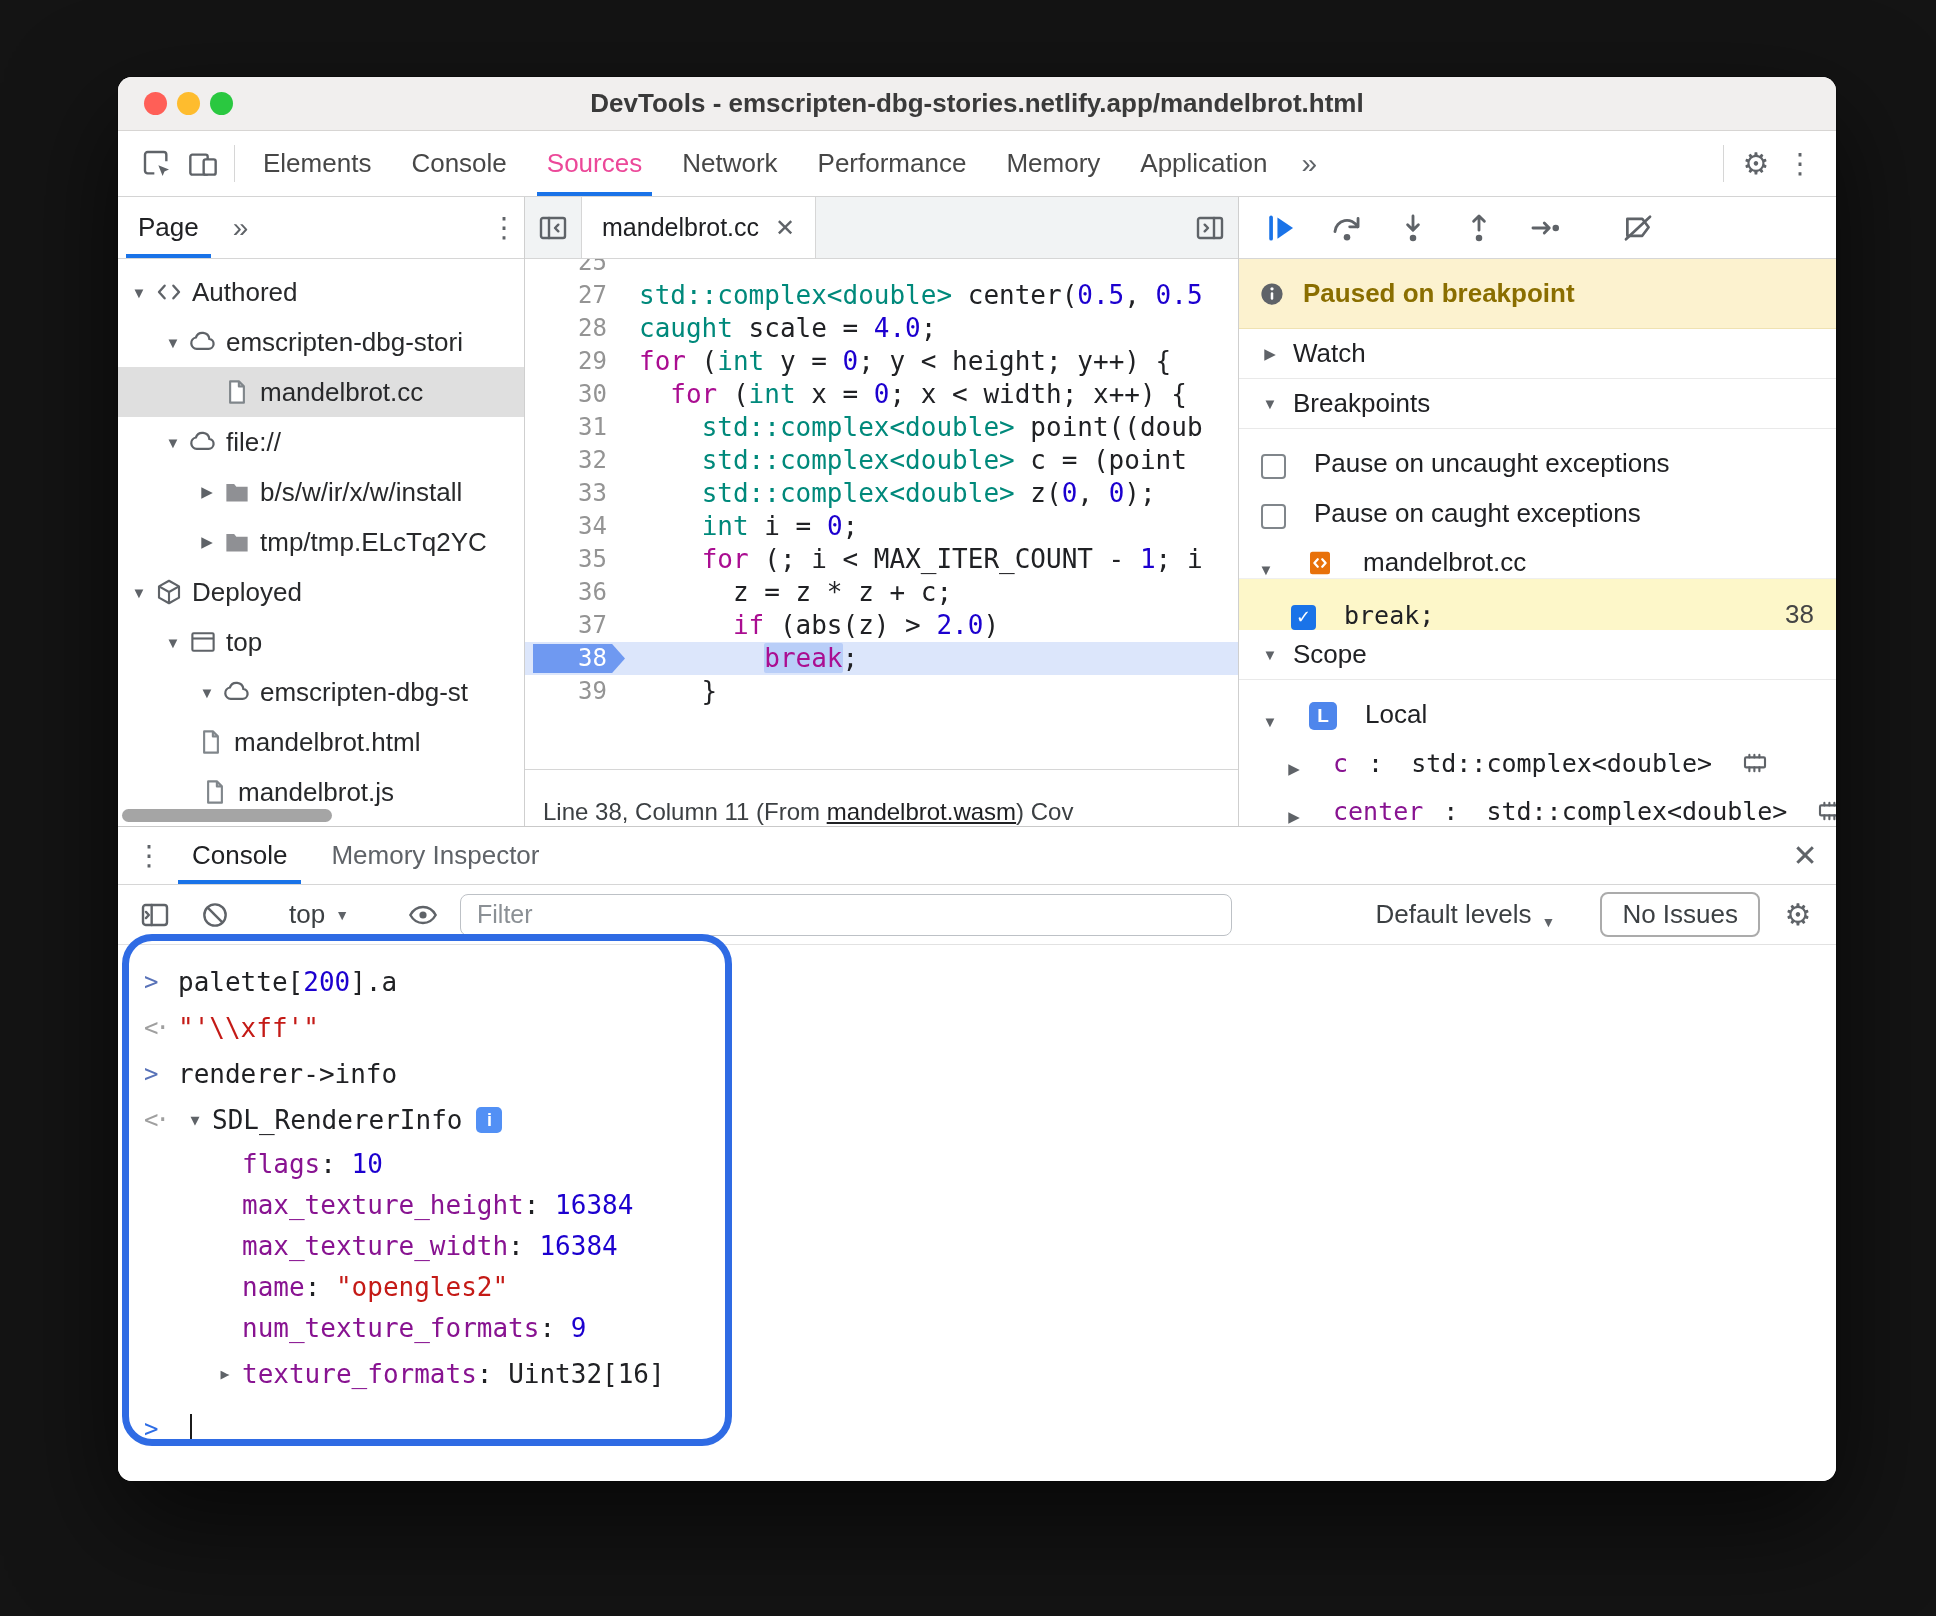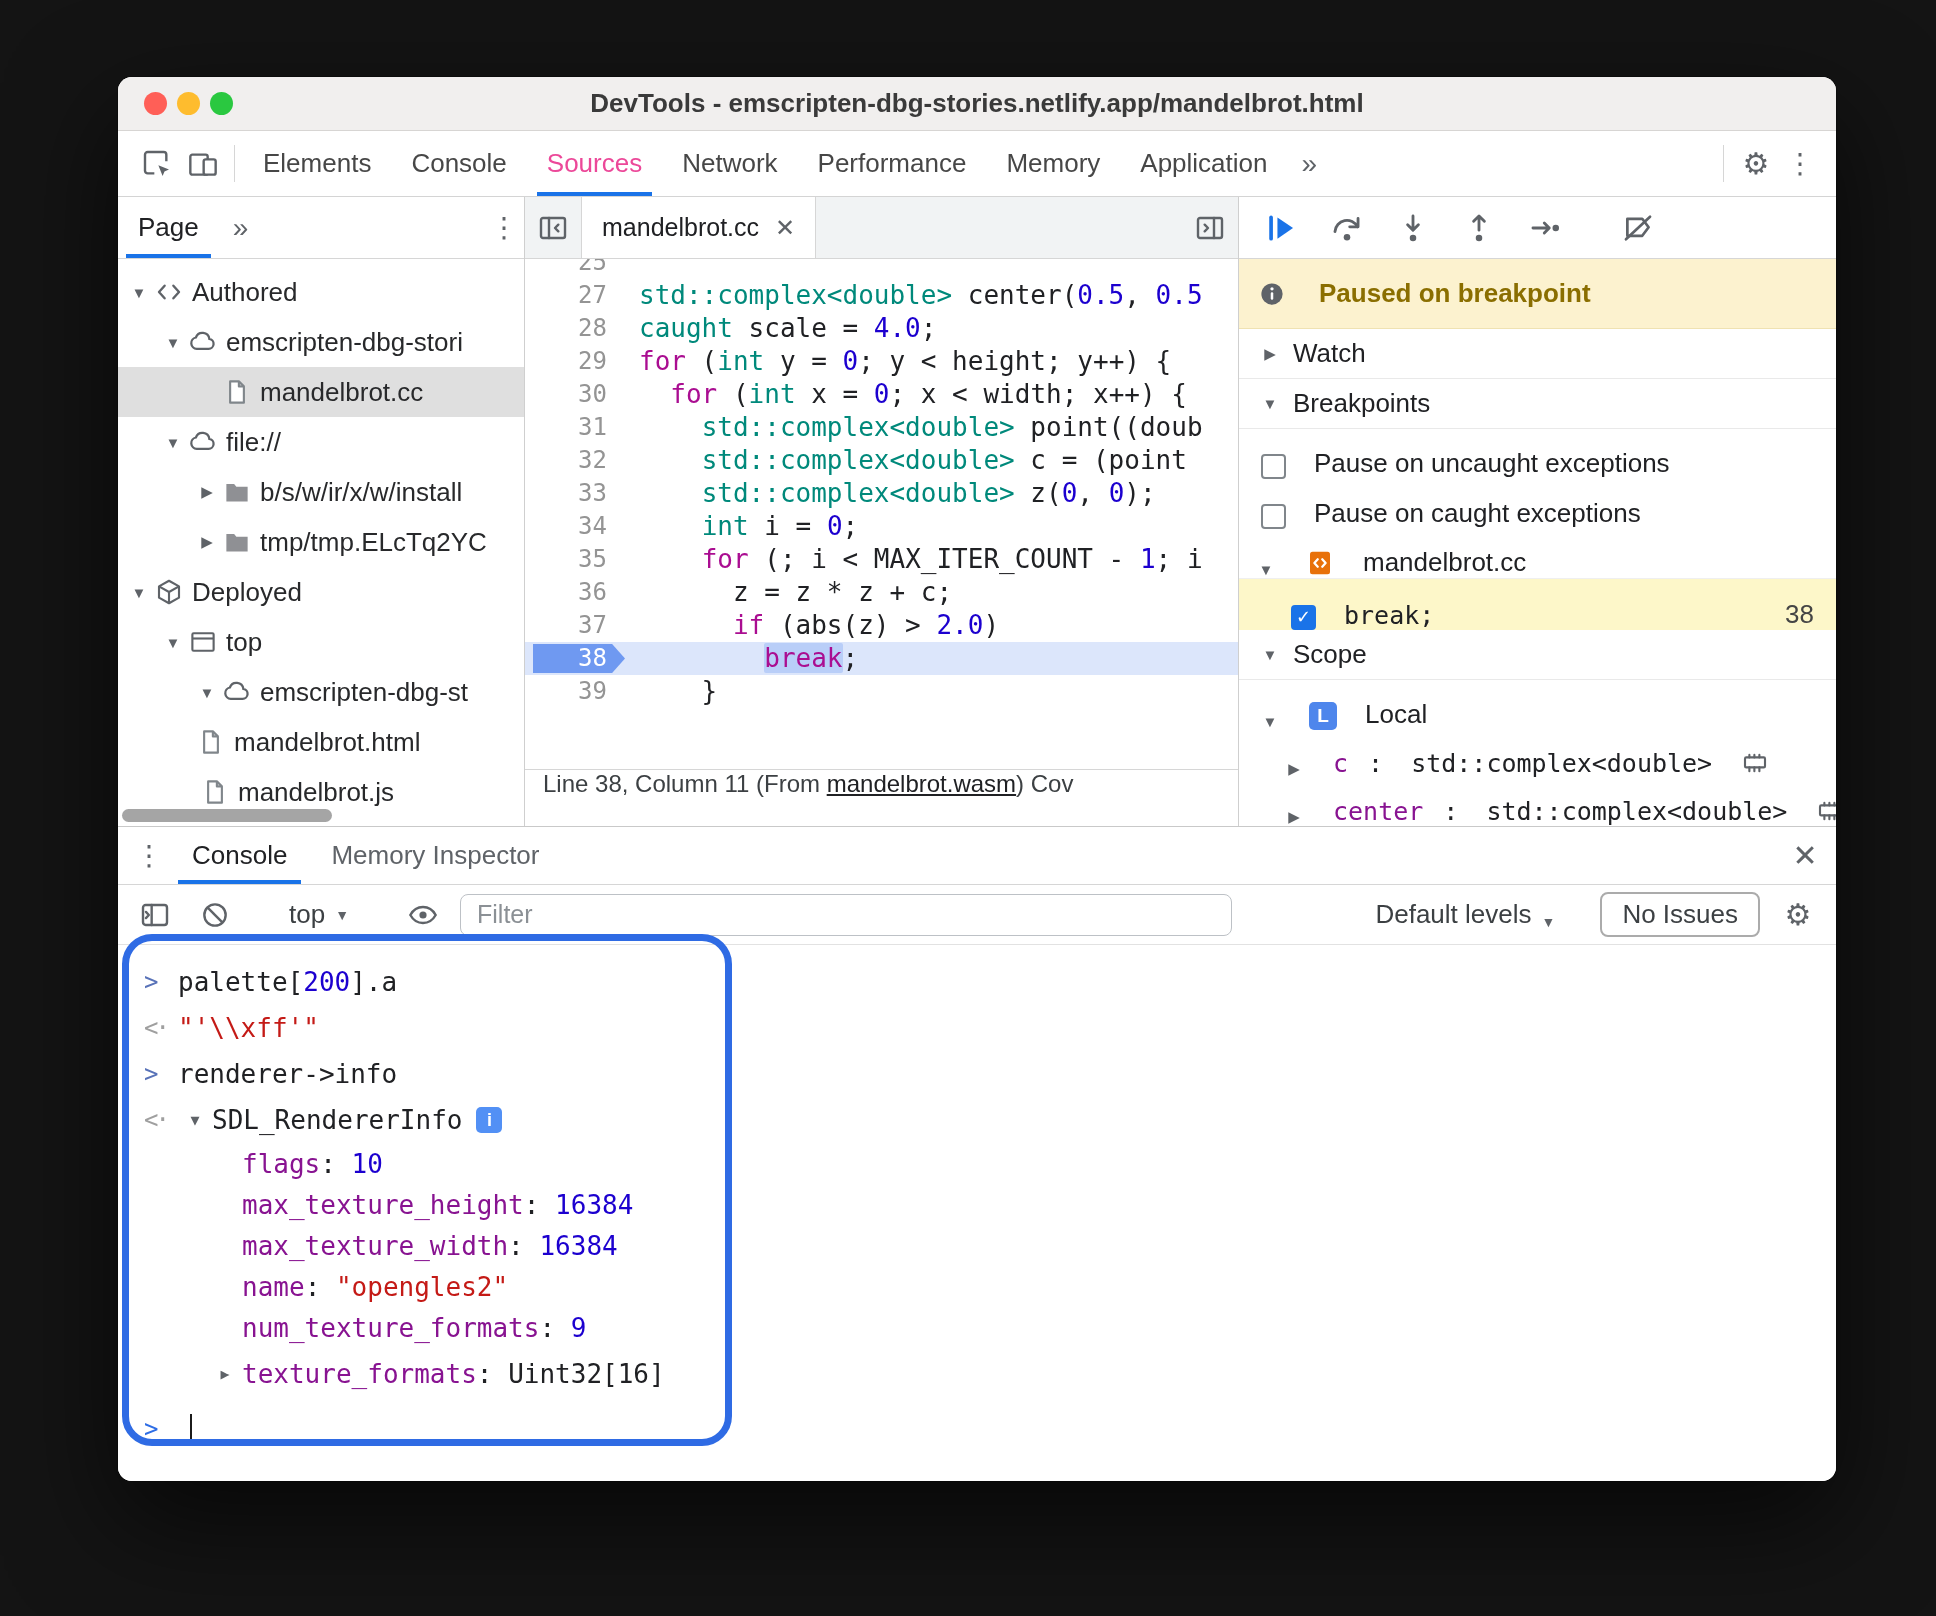--- a/index.html
+++ b/index.html
@@ -51,28 +51,28 @@
   .crow{display:flex;height:33px;line-height:33px;white-space:pre}
   .gut{width:100px;flex:none;text-align:right;padding-right:18px;color:#949494;font-size:24px;position:relative}
   .gnum{position:relative;z-index:1}
   .lc{flex:1;padding-left:14px;overflow:hidden}
   .crow.cur{background:#dce6fb}
   .crow.cur .gut{color:#fff}
   .crow.cur .gut::before{content:"";position:absolute;left:8px;right:0;top:2px;bottom:2px;background:#6f99f1;
     clip-path:polygon(0 0,86% 0,100% 50%,86% 100%,0 100%)}
   .sy-p{color:#202124}.sy-c{color:#128a12}.sy-t{color:#00897b}.sy-k{color:#aa0d91}.sy-n{color:#1c00cf}
   .sy-b{color:#aa0d91;background:#b9cef8;border-radius:2px}
-  .statusbar{height:57px;border-top:1px solid #d6d6d6;display:flex;align-items:flex-start;padding:0 18px;font-size:24px;color:#3c4043;flex:none;white-space:pre}
+  .statusbar{height:57px;border-top:1px solid #d6d6d6;display:flex;align-items:flex-end;padding:0 18px;font-size:24px;color:#3c4043;flex:none;white-space:pre}
   .statusbar .link{text-decoration:underline;color:#202124}
   
   .debugger{flex:1;display:flex;flex-direction:column;overflow:hidden}
   .dbg-toolbar{height:62px;border-bottom:1px solid #d6d6d6;display:flex;align-items:center;padding:0 14px;gap:10px;flex:none}
   .dbtn{display:flex;align-items:center;justify-content:center;width:56px;flex:none}
   .dbtn svg{width:34px;height:34px}
-  .paused{height:70px;background:#fcf2cf;border-bottom:1px solid #efe2b2;display:flex;align-items:center;gap:32px;padding:0 18px;
+  .paused{height:70px;background:#fcf2cf;border-bottom:1px solid #efe2b2;display:flex;align-items:center;gap:16px;padding:0 18px;
           color:#8a6e00;font-size:26px;font-weight:700;flex:none}
   .paused .icn svg{width:30px;height:30px}
   .sec-row{height:52px;display:flex;align-items:center;padding:0 0 0 20px;gap:12px;font-size:26px;color:#202124;border-bottom:1px solid #e9e9e9}
   .item-row{height:52px;display:flex;align-items:flex-end;gap:28px;font-size:26px;color:#202124}
   .tri{color:#5f6368;font-size:15px;width:22px;text-align:center;flex:none}
   .cb{width:25px;height:25px;border:2px solid #80868b;border-radius:4px;flex:none;display:flex;align-items:center;justify-content:center}
   .cb.checked{background:#1a73e8;border-color:#1a73e8;color:#fff;font-size:18px}
   .item-row.exc{padding-left:22px}
   .item-row.group{padding-left:16px;border-bottom:1px solid #efefef}
   .item-row.group .icn svg{width:30px;height:30px}

